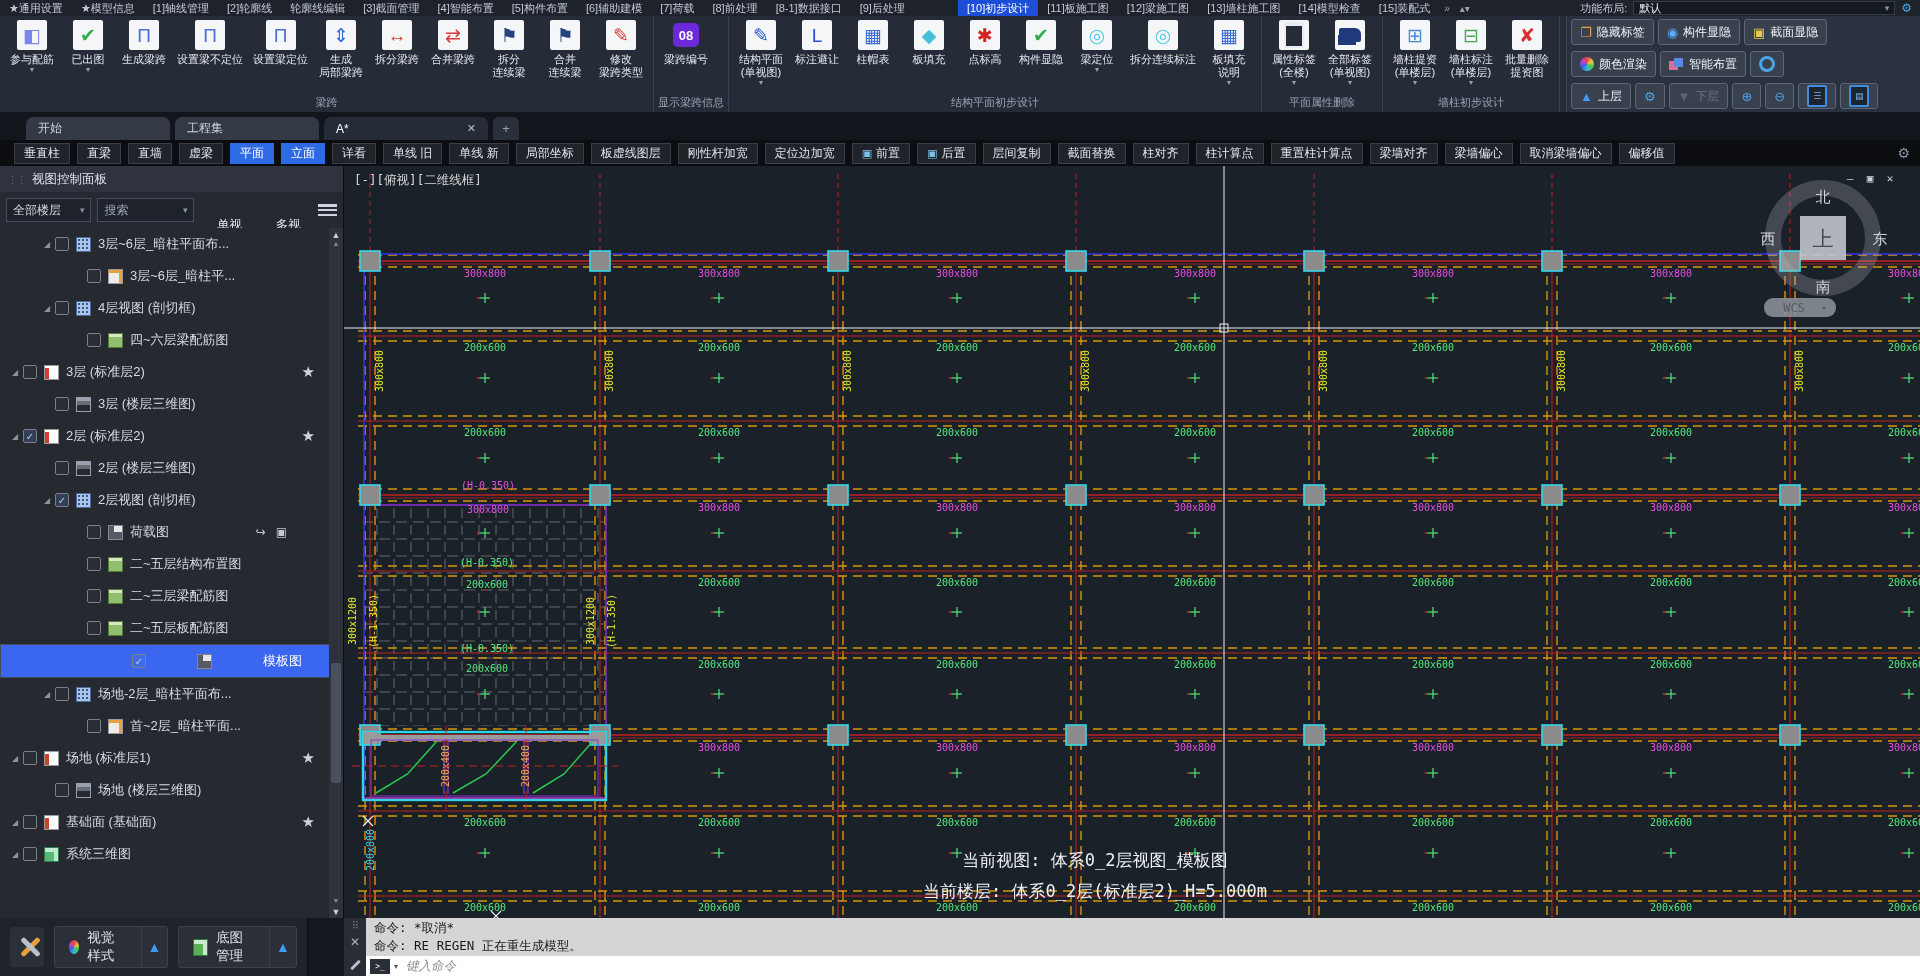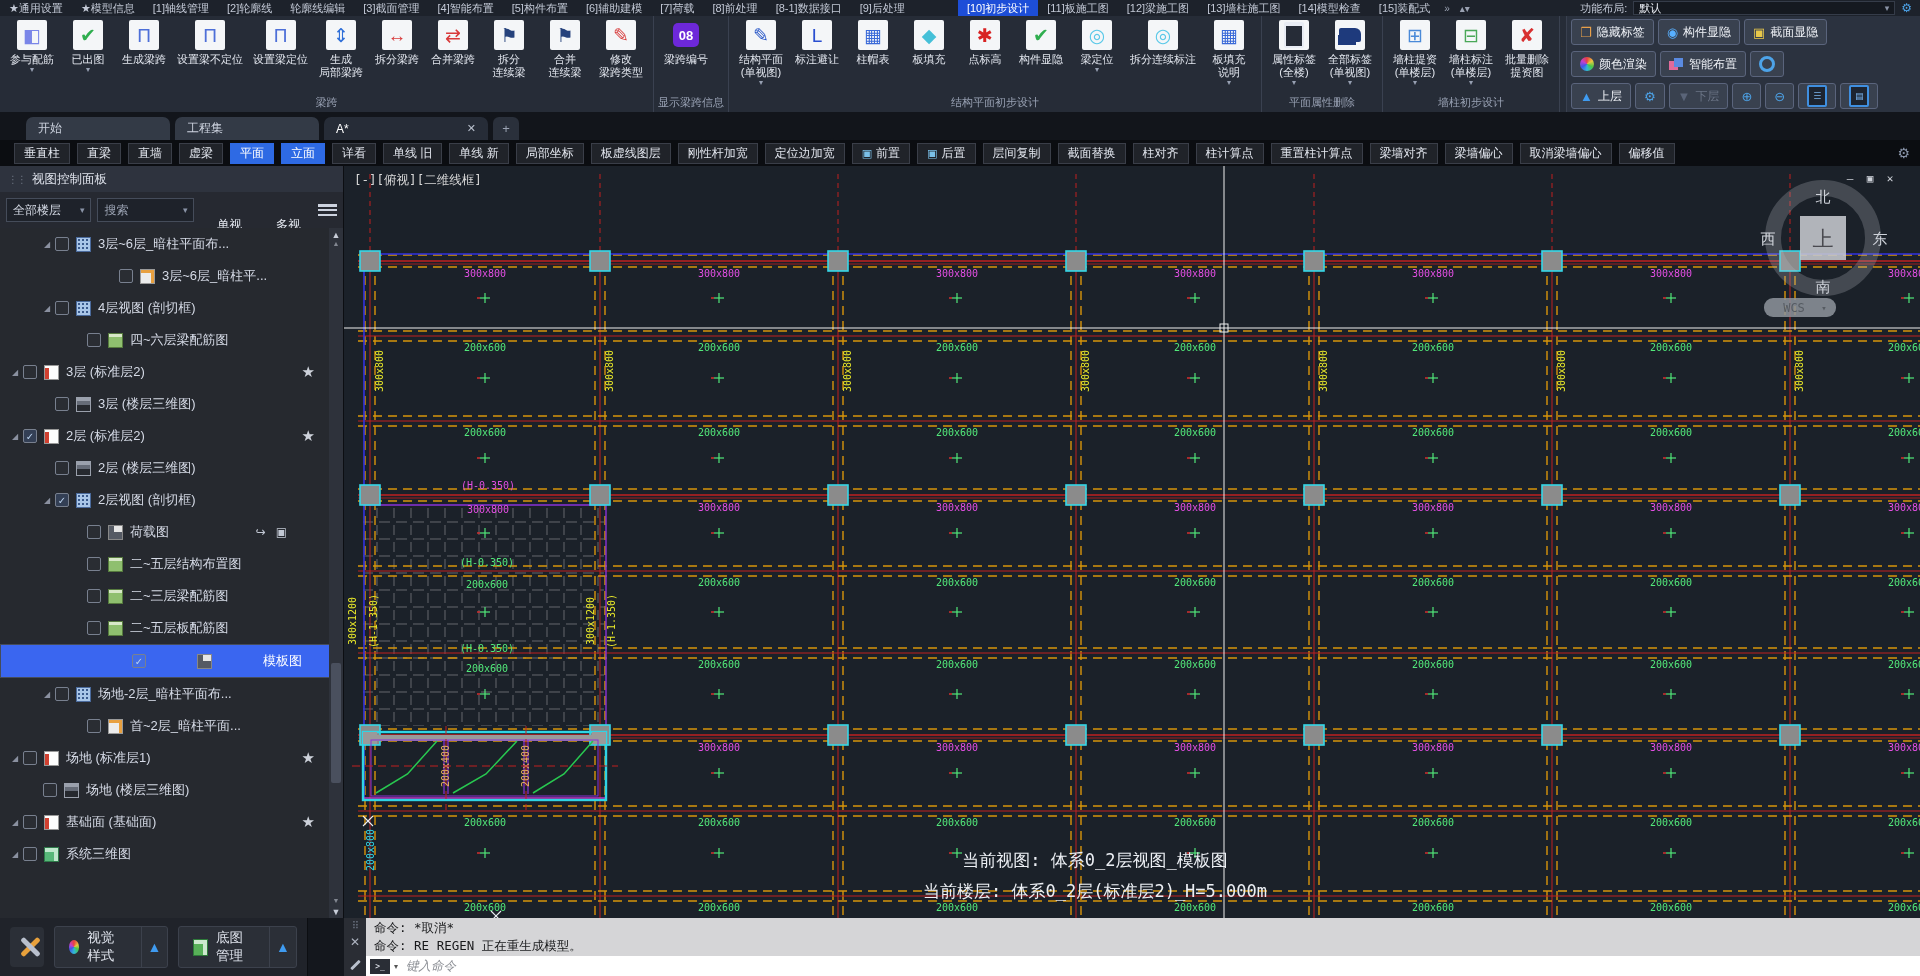--- a/index.html
+++ b/index.html
@@ -604,21 +604,21 @@
         <i></i>
       </span>
   </div>
   <div id="sb-tree">
       <div class="trow" style="padding-left: 42px;">
         <span class="texp">◢</span>
         <span class="tcb"></span>
         <span class="ticon i-grid"></span>
         <span>3层~6层_暗柱平面布...</span>
       </div>
-      <div class="trow" style="padding-left: 106px;">
+      <div class="trow" style="padding-left: 74px;">
         <span class="texp"></span>
         <span class="tcb"></span>
         <span class="ticon i-sheet"></span>
         <span>3层~6层_暗柱平...</span>
       </div>
       <div class="trow" style="padding-left: 42px;">
         <span class="texp">◢</span>
         <span class="tcb"></span>
         <span class="ticon i-grid"></span>
         <span>4层视图 (剖切框)</span>
@@ -707,21 +707,21 @@
         <span class="ticon i-sheet"></span>
         <span>首~2层_暗柱平面...</span>
       </div>
       <div class="trow" style="padding-left: 10px;">
         <span class="texp">◢</span>
         <span class="tcb"></span>
         <span class="ticon i-floor"></span>
         <span>场地 (标准层1)</span>
         <span class="tstar">★</span>
       </div>
-      <div class="trow" style="padding-left: 30px;">
+      <div class="trow" style="padding-left: 42px;">
         <span class="texp"></span>
         <span class="tcb"></span>
         <span class="ticon i-3d"></span>
         <span>场地 (楼层三维图)</span>
       </div>
       <div class="trow" style="padding-left: 10px;">
         <span class="texp">◢</span>
         <span class="tcb"></span>
         <span class="ticon i-floor"></span>
         <span>基础面 (基础面)</span>

